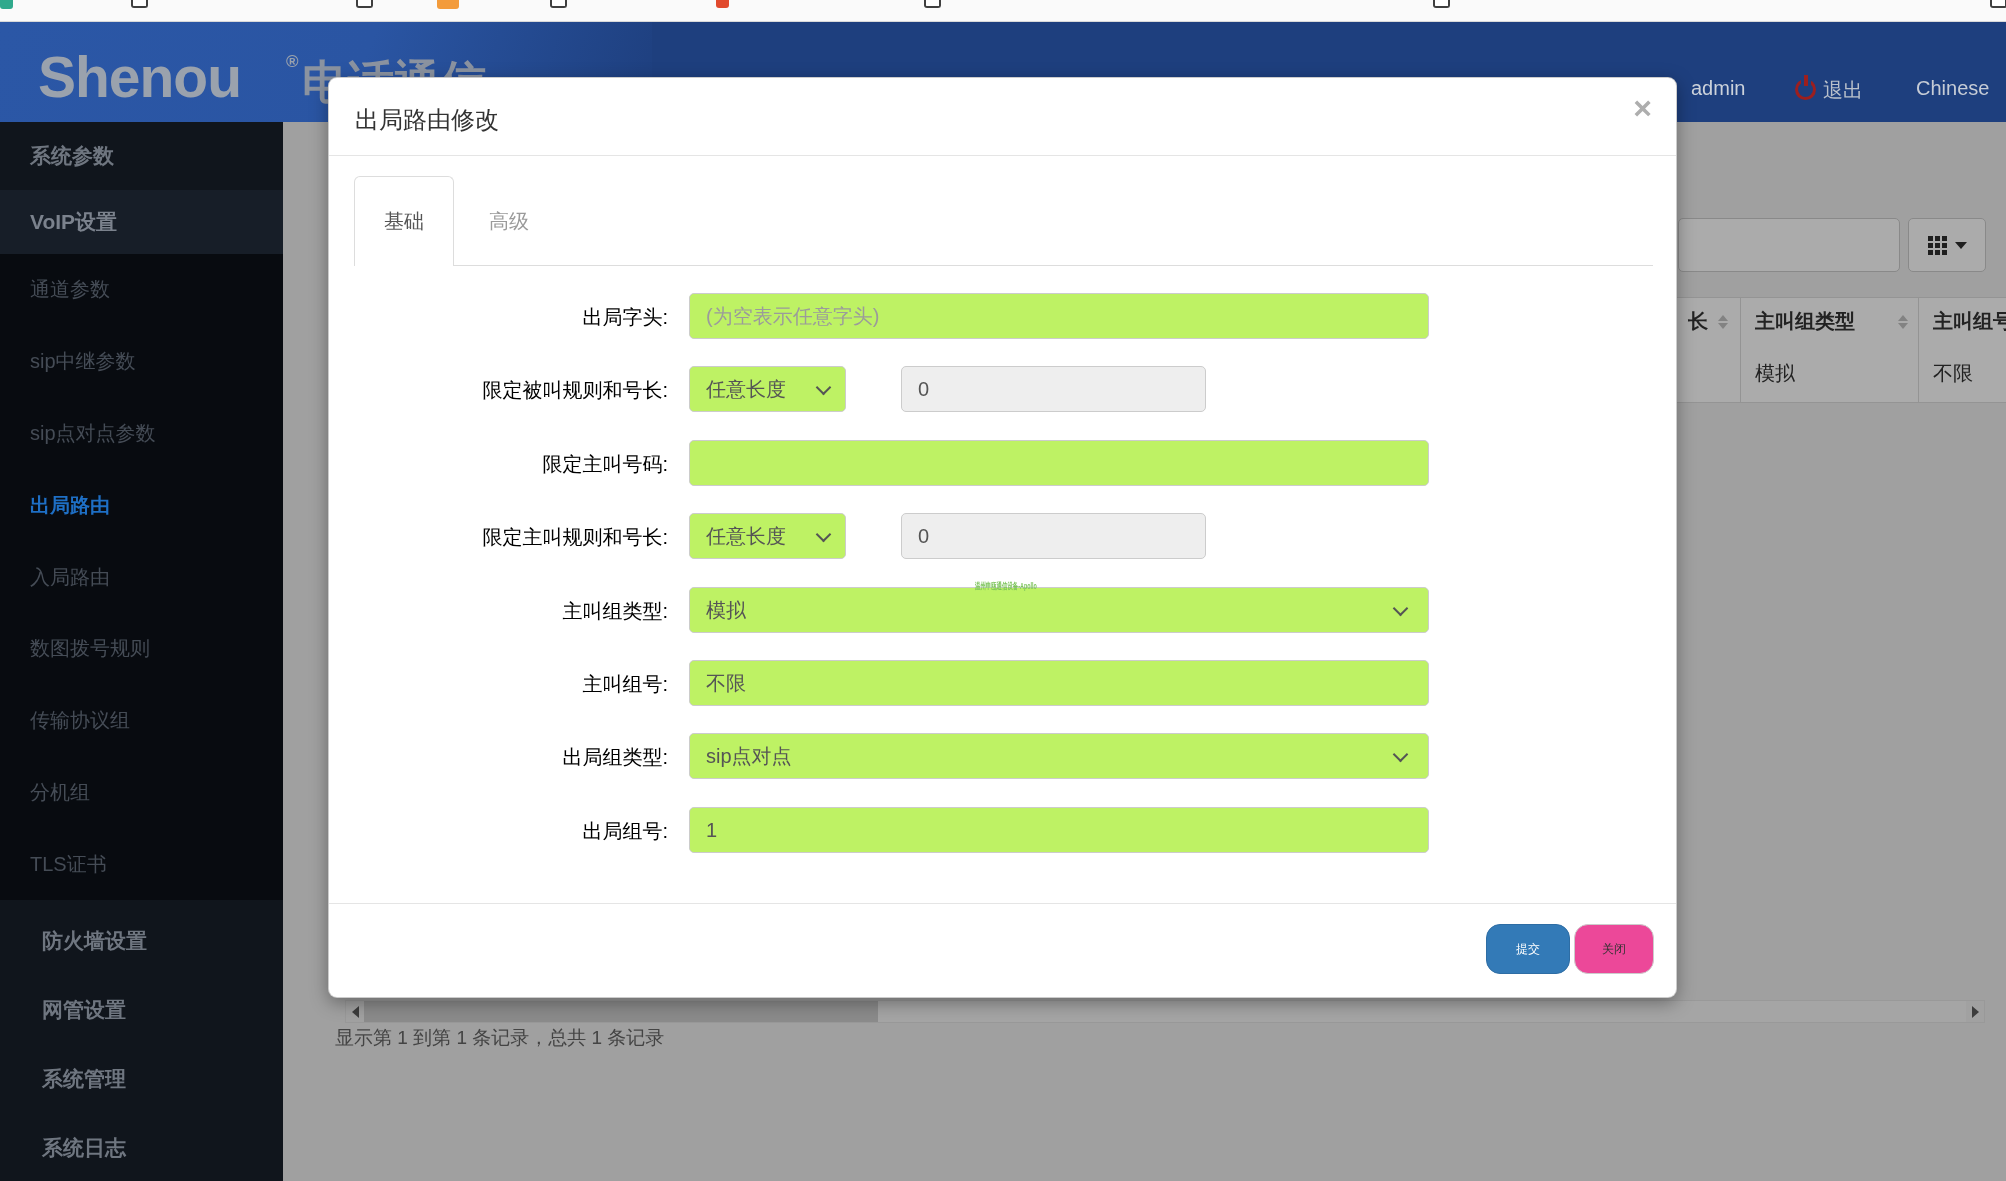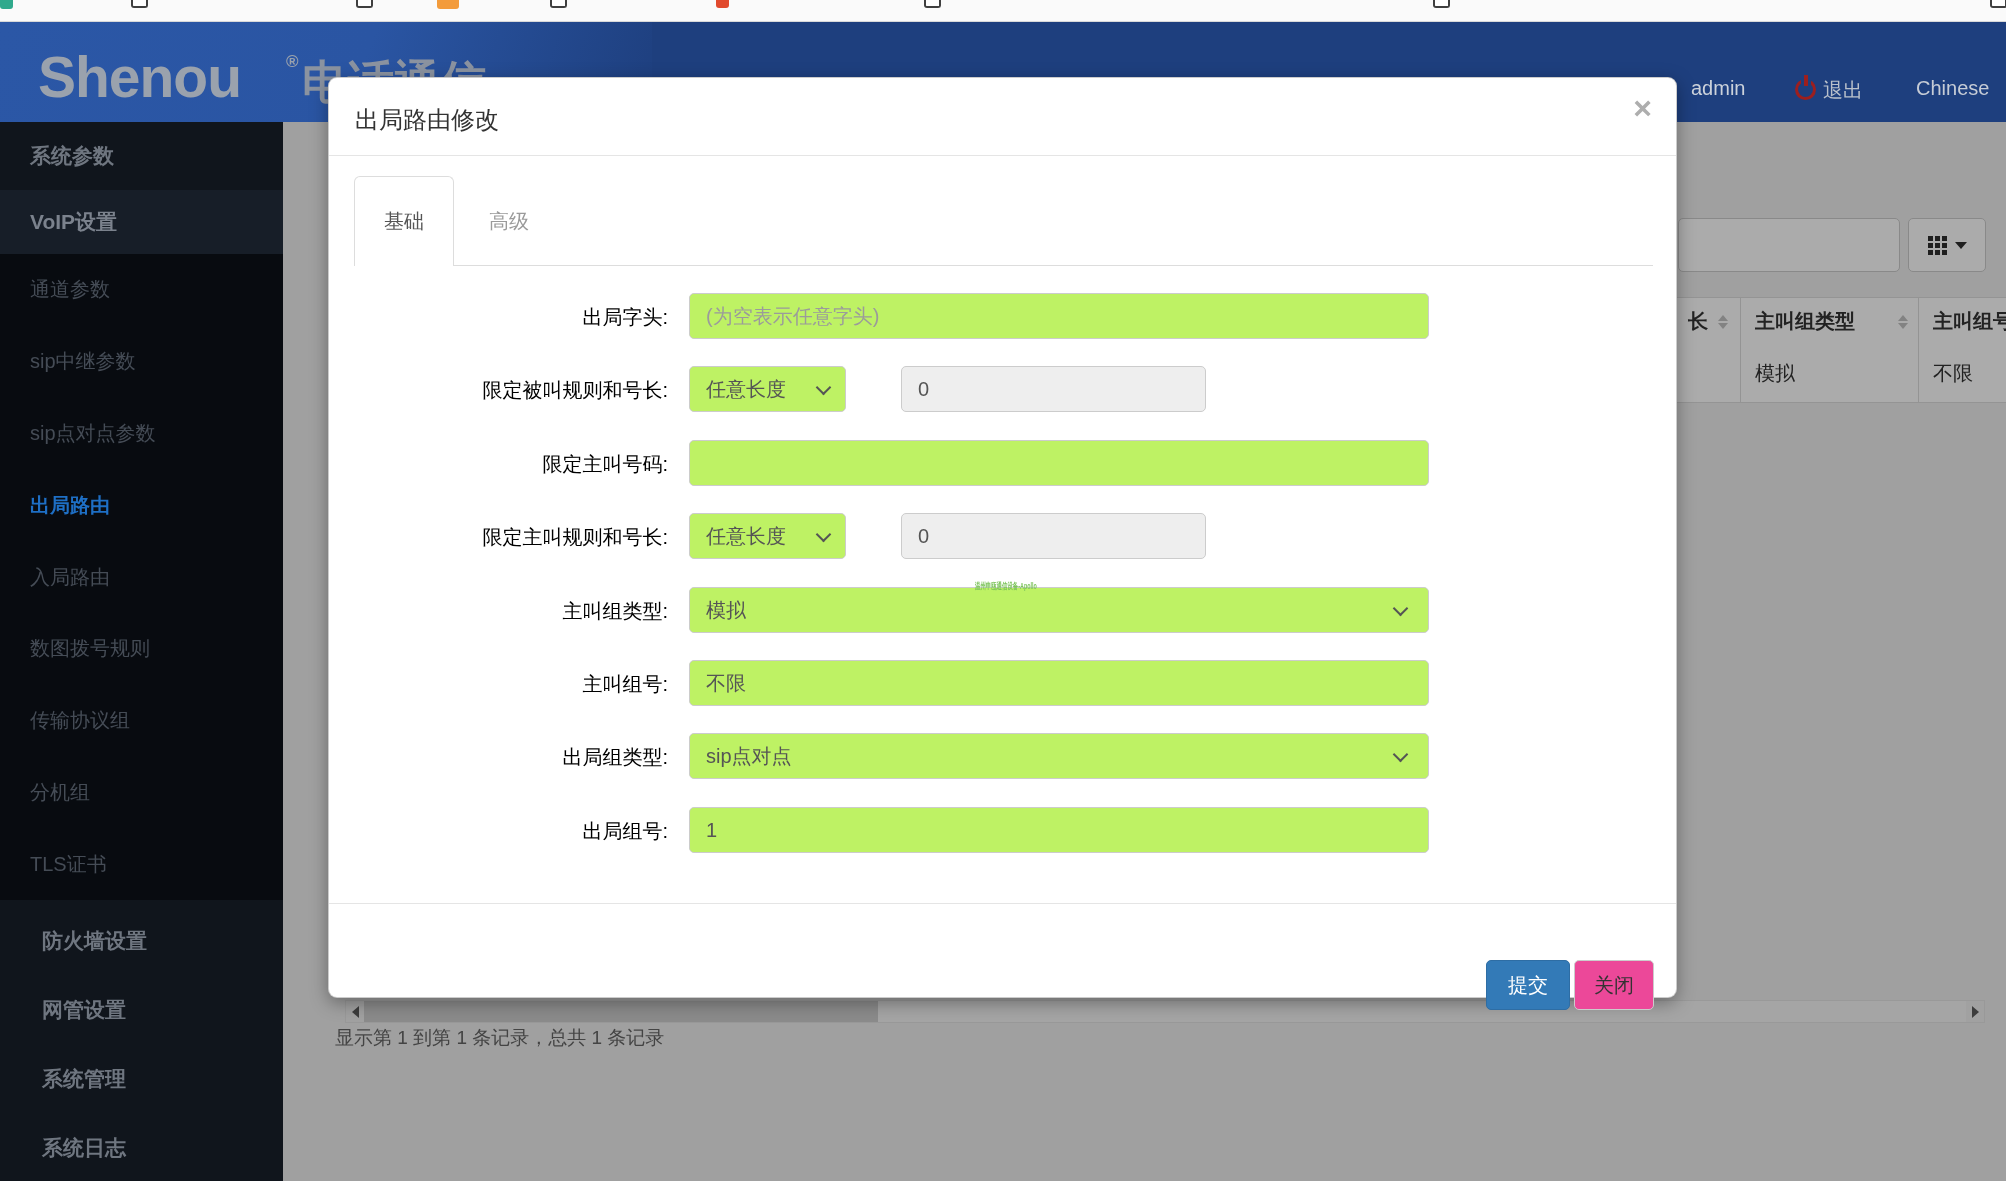--- a/index.html
+++ b/index.html
@@ -119,21 +119,21 @@
     border-bottom:2px solid #555; transform:rotate(-45deg); top:15px; }
   .sel.w-full .chev { right:22px; }
   .sel.sm { width:157px; } .sel.sm .chev { right:16px; }
   .ctl.dis { left:572px; width:305px; background:#eee; color:#555; }
 
   .watermark { position:absolute; left:646px; top:502px; font-size:9px; font-weight:bold;
     color:#7cc35b; white-space:nowrap; transform:scaleX(.6); transform-origin:left top;
     z-index:3; letter-spacing:0; }
 
   .footer-line { position:absolute; left:0; top:825px; width:100%; height:1px; background:#e5e5e5; }
-  .btn { position:absolute; top:882px; height:50px; border-radius:5px; font-size:20px;
+  .btn { position:absolute; top:846px; height:50px; border-radius:14px; font-size:12px;
     display:flex; align-items:center; justify-content:center; cursor:pointer;
     font-family:"Liberation Sans", sans-serif; }
   .btn-submit { left:1157px; width:84px; background:#337ab7; border:1px solid #2e6da4; color:#fff; }
   .btn-close  { left:1245px; width:80px; background:#ec4899; border:1px solid #ccc; color:#333; }
 </style>
 </head>
 <body>
 
 <div class="topstrip">
   <span class="ticon teal"></span>

